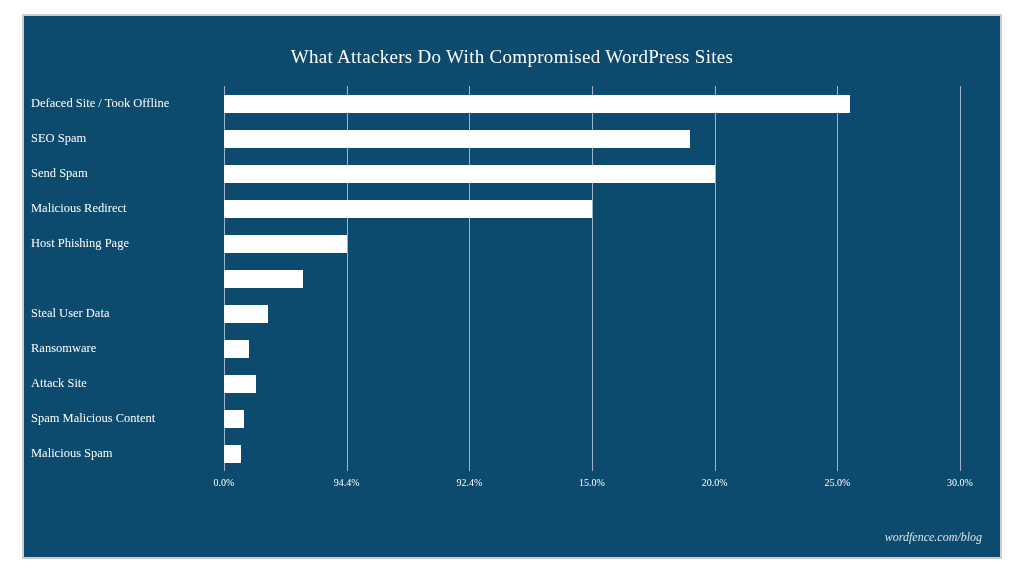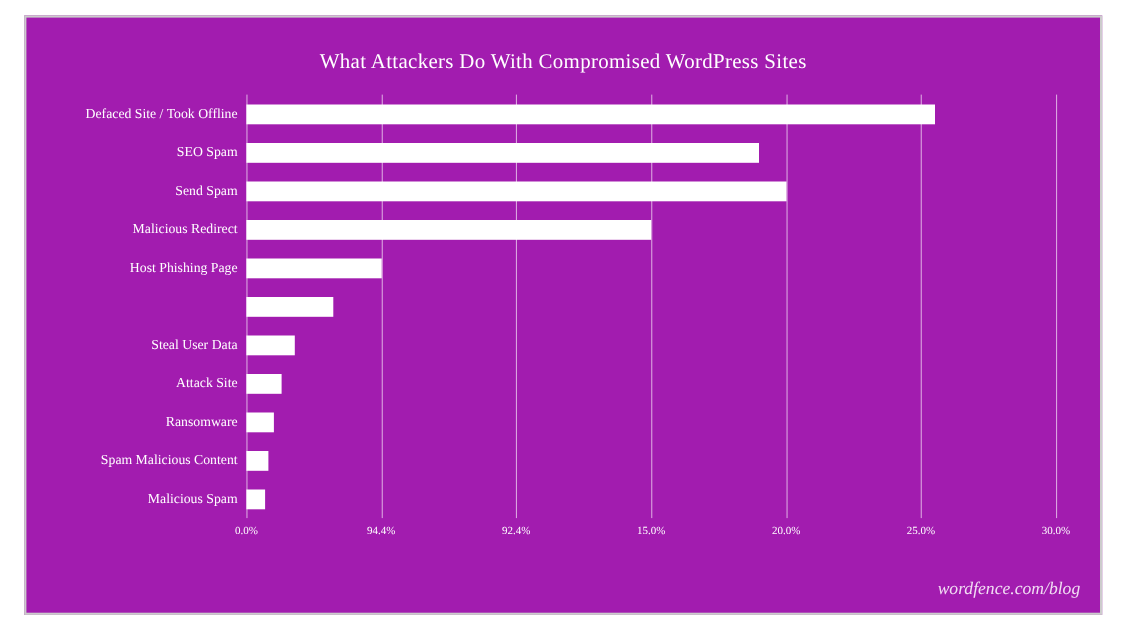--- a/index.html
+++ b/index.html
@@ -6,21 +6,21 @@
     body {
       background: #fff;
       display: flex;
       justify-content: center;
       align-items: center;
       width: 1024px;
       height: 573px;
       font-family: Georgia, 'Times New Roman', serif;
     }
     .chart-container {
-      background: #a21caf;
+      background: #0c4a6e;
       width: 980px;
       height: 545px;
       border: 2px solid #ccc;
       position: relative;
       padding: 30px 40px 60px 200px;
       display: flex;
       flex-direction: column;
     }
     .chart-title {
       text-align: center;
@@ -47,21 +47,20 @@
     .bar-row {
       display: flex;
       align-items: center;
       position: relative;
       height: 28px;
     }
     .bar-label {
       position: absolute;
       right: calc(100% + 8px);
       width: 185px;
-      text-align: right;
       color: #fff;
       font-size: 12.5px;
       white-space: nowrap;
     }
     .bar-track {
       flex: 1;
       height: 100%;
       position: relative;
     }
     .bar-fill {
@@ -94,21 +93,21 @@
       color: #fff;
       font-size: 10px;
       position: absolute;
       transform: translateX(-50%);
     }
     .watermark {
       position: absolute;
       bottom: 12px;
       right: 18px;
       color: rgba(255,255,255,0.85);
-      font-size: 16px;
+      font-size: 12px;
       font-style: italic;
     }
   </style>
 </head>
 <body>
 
 <div class="chart-container">
   <div class="chart-title">What Attackers Do With Compromised WordPress Sites</div>
   <div class="chart-area">
     <div class="bars-wrapper" id="bars-wrapper">
@@ -157,29 +156,29 @@
             <div class="bar-fill" style="width: 10.6667%;"></div>
           </div>
         </div>
         <div class="bar-row">
           <div class="bar-label">Steal User Data</div>
           <div class="bar-track">
             <div class="bar-fill" style="width: 6%;"></div>
           </div>
         </div>
         <div class="bar-row">
+          <div class="bar-label">Ransomware</div>
+          <div class="bar-track">
+            <div class="bar-fill" style="width: 3.33333%;"></div>
+          </div>
+        </div>
+        <div class="bar-row">
           <div class="bar-label">Attack Site</div>
           <div class="bar-track">
             <div class="bar-fill" style="width: 4.33333%;"></div>
-          </div>
-        </div>
-        <div class="bar-row">
-          <div class="bar-label">Ransomware</div>
-          <div class="bar-track">
-            <div class="bar-fill" style="width: 3.33333%;"></div>
           </div>
         </div>
         <div class="bar-row">
           <div class="bar-label">Spam Malicious Content</div>
           <div class="bar-track">
             <div class="bar-fill" style="width: 2.66667%;"></div>
           </div>
         </div>
         <div class="bar-row">
           <div class="bar-label">Malicious Spam</div>

